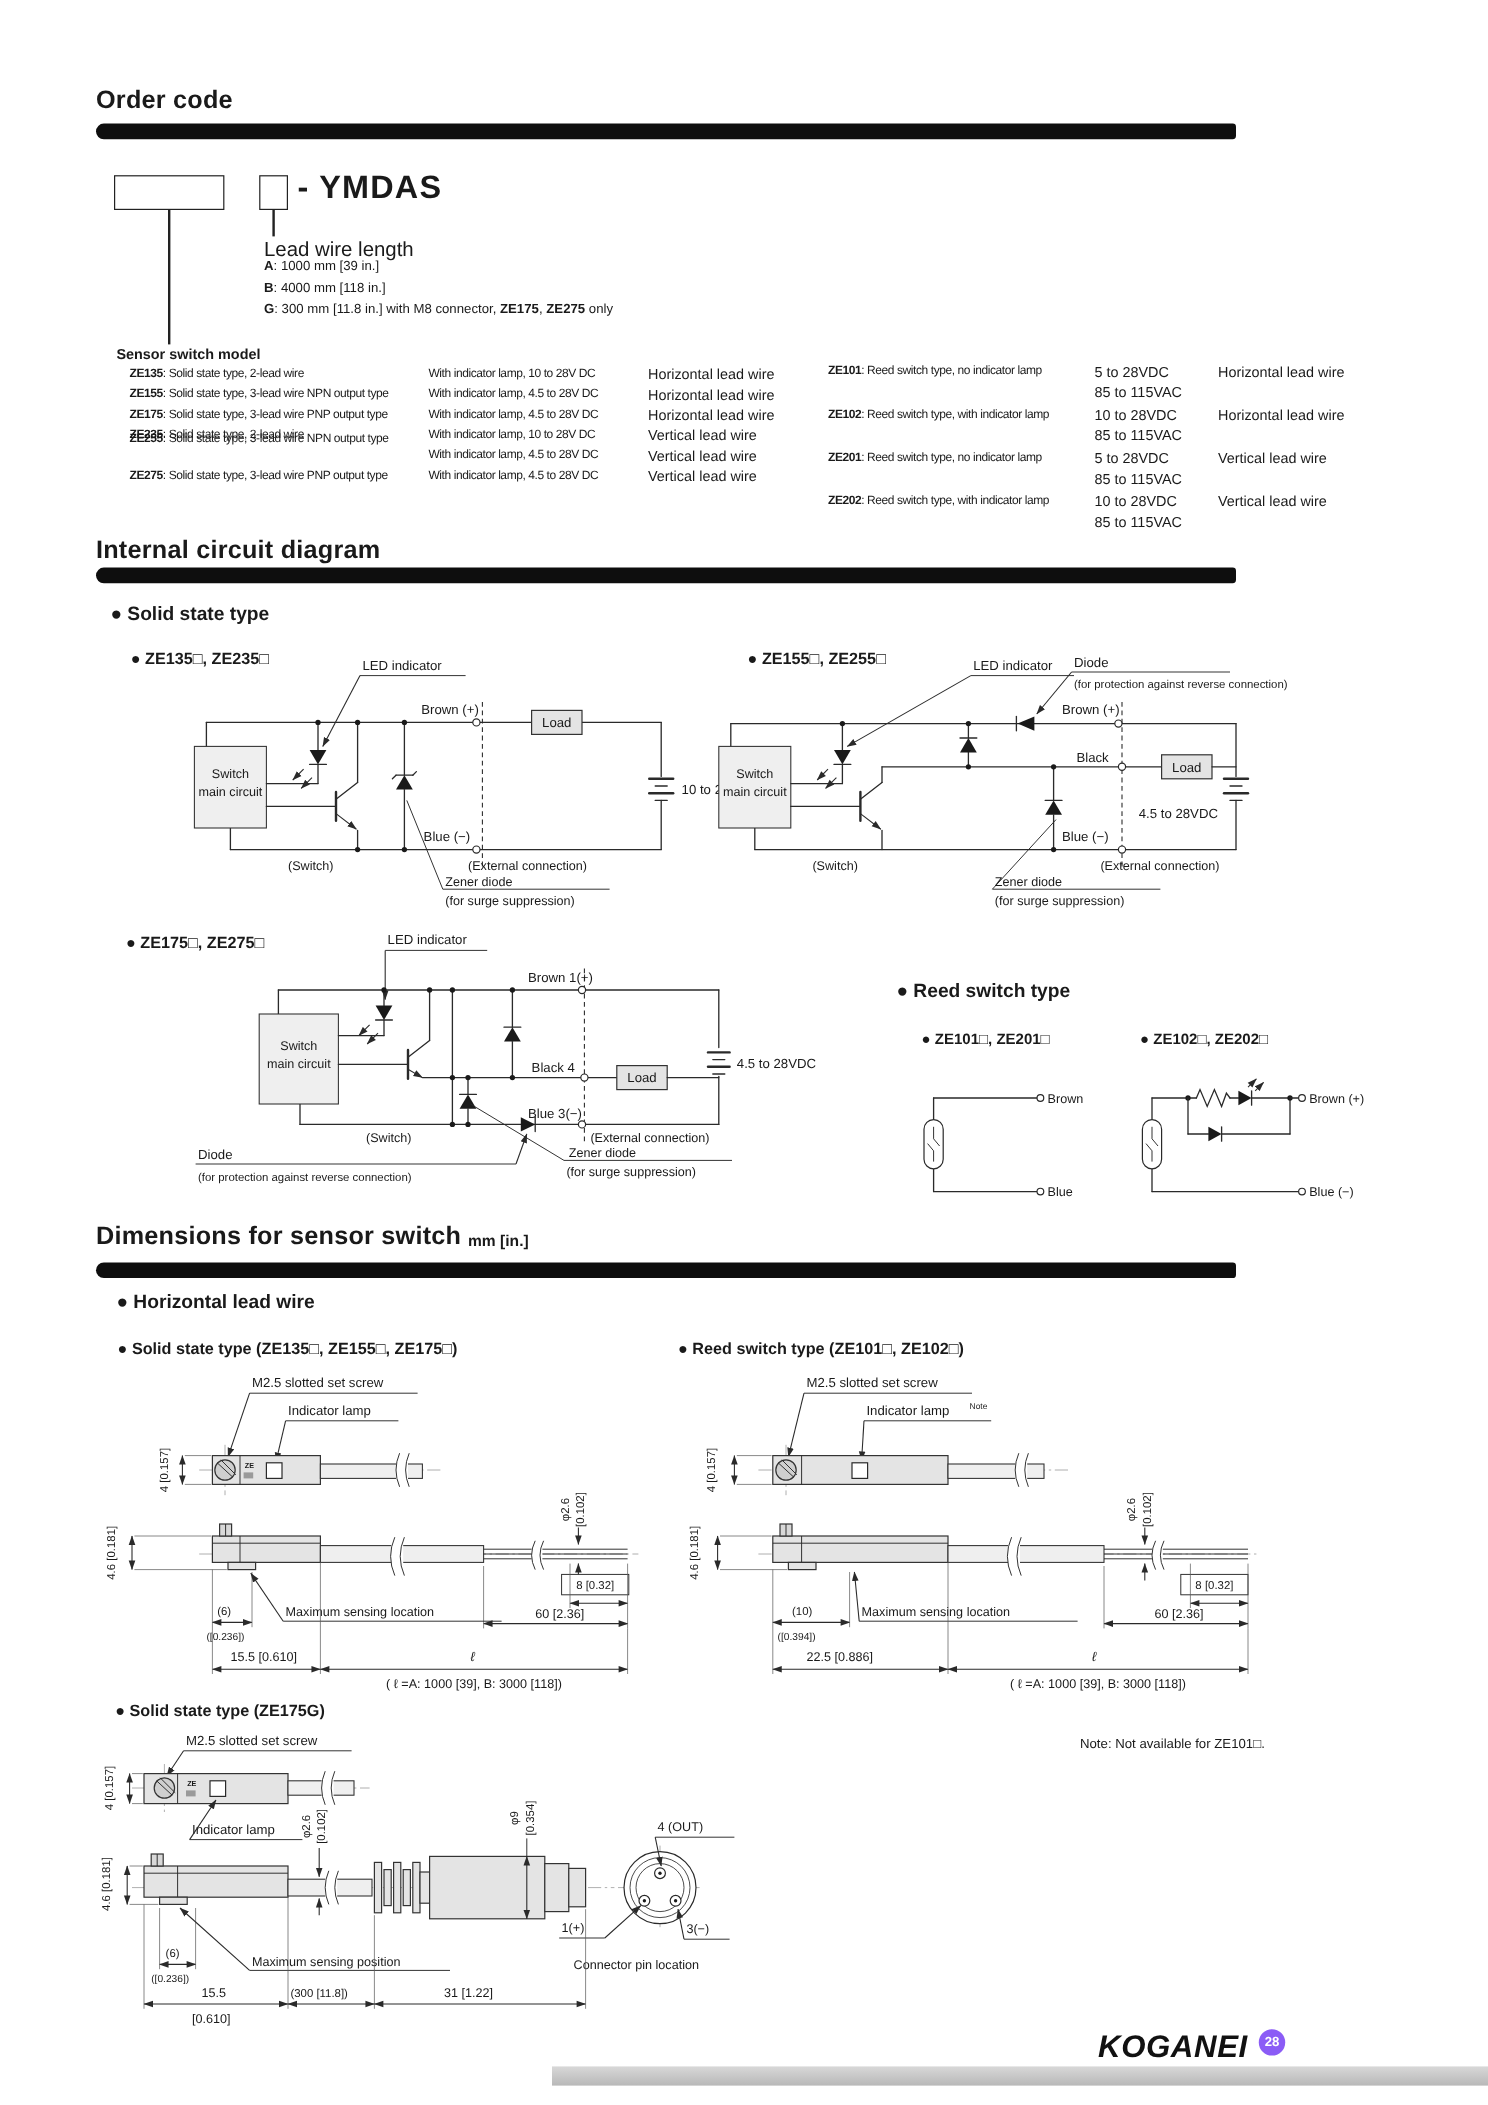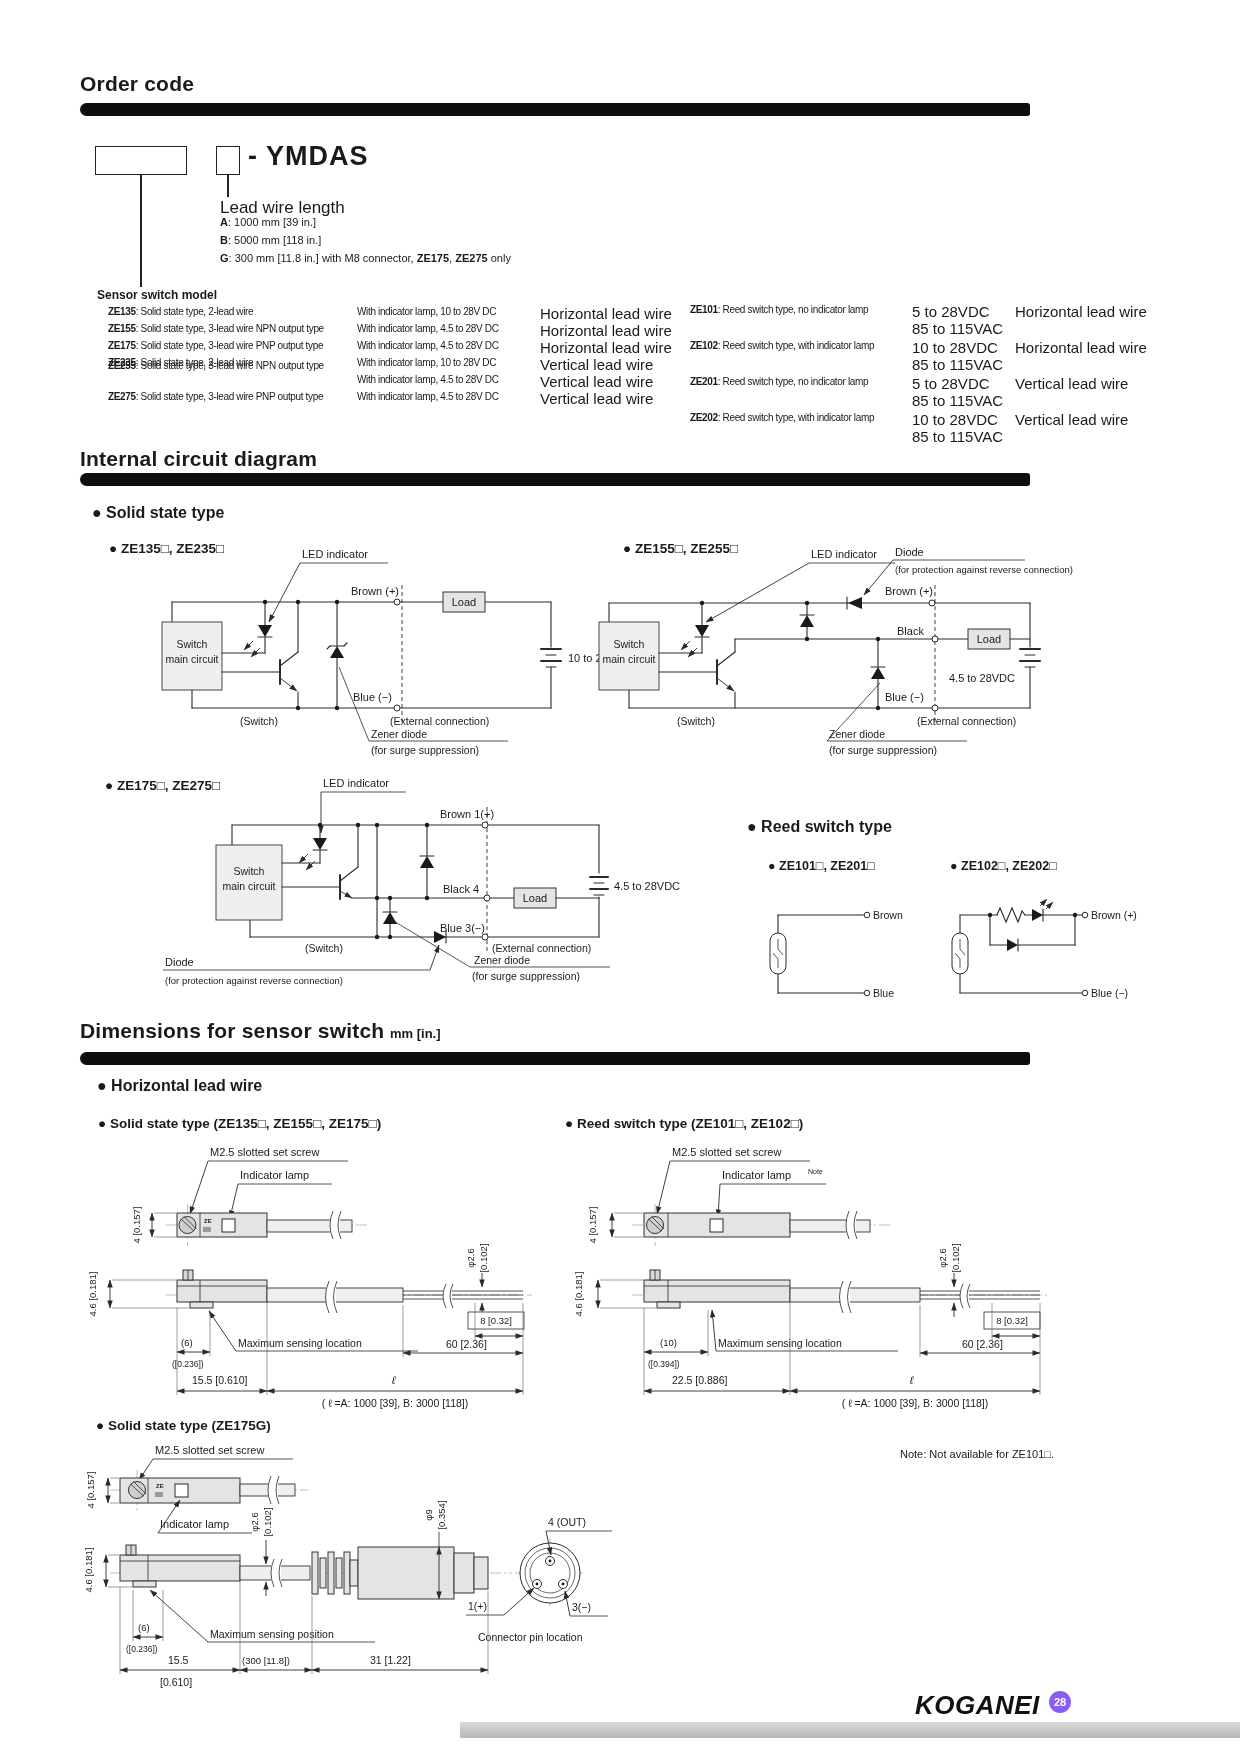--- a/index.html
+++ b/index.html
@@ -6,21 +6,21 @@
 html,body{background:#fff}
 body{width:1240px;height:1754px;position:relative;font-family:"Liberation Sans",sans-serif;color:#1a1a1a}
 .abs{position:absolute;white-space:nowrap}
 .h1{font-size:21px;font-weight:bold;letter-spacing:.2px}
 .bar{position:absolute;height:13px;background:#0e0e0e;border-radius:7px 3px 3px 7px}
 .bh{font-size:16px;font-weight:bold}
 .bm{font-size:13.5px;font-weight:bold}
 .bs{font-size:12.5px;font-weight:bold}
 .bt{font-size:12px;font-weight:bold}
 .cond{font-size:10px;letter-spacing:-.35px}
-.reg{font-size:15px}
+.reg{font-size:12px}
 .big{font-size:27px;font-weight:bold;letter-spacing:1px}
 .box{position:absolute;border:1.6px solid #222;background:#fff}
 .vline{position:absolute;width:1.5px;background:#222}
 svg{position:absolute;overflow:visible}
 svg text{font-family:"Liberation Sans",sans-serif;fill:#1a1a1a}
 .t11{font-size:11px}
 .t10{font-size:10.5px}
 .t95{font-size:9.5px}
 .t85{font-size:8.5px}
 .t6{font-size:6px;font-weight:bold}
@@ -55,21 +55,21 @@
 <div class="bar" style="left:80px;top:103px;width:950px"></div>
 
 <div class="box" style="left:95px;top:146px;width:92px;height:29px"></div>
 <div class="box" style="left:216px;top:146px;width:24px;height:29px"></div>
 <div class="abs big" style="left:248px;top:141px">- YMDAS</div>
 <div class="vline" style="left:140px;top:175px;height:112px"></div>
 <div class="vline" style="left:227px;top:175px;height:22px"></div>
 
 <div class="abs" style="left:220px;top:198px;font-size:17px">Lead wire length</div>
 <div class="abs" style="left:220px;top:216px;font-size:11px"><b>A</b><span>: 1000 mm [39 in.]</span></div>
-<div class="abs" style="left:220px;top:234px;font-size:11px"><b>B</b><span>: 5000 mm [118 in.]</span></div>
+<div class="abs" style="left:220px;top:234px;font-size:11px"><b>B</b><span>: 4000 mm [118 in.]</span></div>
 <div class="abs" style="left:220px;top:252px;font-size:11px"><b>G</b><span>: 300 mm [11.8 in.] with M8 connector, </span><b>ZE175</b><span>, </span><b>ZE275</b><span> only</span></div>
 
 <div class="abs bt" style="left:97px;top:288px">Sensor switch model</div>
 
 <div class="abs cond" style="left:108px;top:306px"><b>ZE135</b><span>: Solid state type, 2-lead wire</span></div>
 <div class="abs cond" style="left:357px;top:306px">With indicator lamp, 10 to 28V DC</div>
 <div class="abs reg" style="left:540px;top:305px">Horizontal lead wire</div>
 
 <div class="abs cond" style="left:108px;top:323px"><b>ZE155</b><span>: Solid state type, 3-lead wire NPN output type</span></div>
 <div class="abs cond" style="left:357px;top:323px">With indicator lamp, 4.5 to 28V DC</div>

